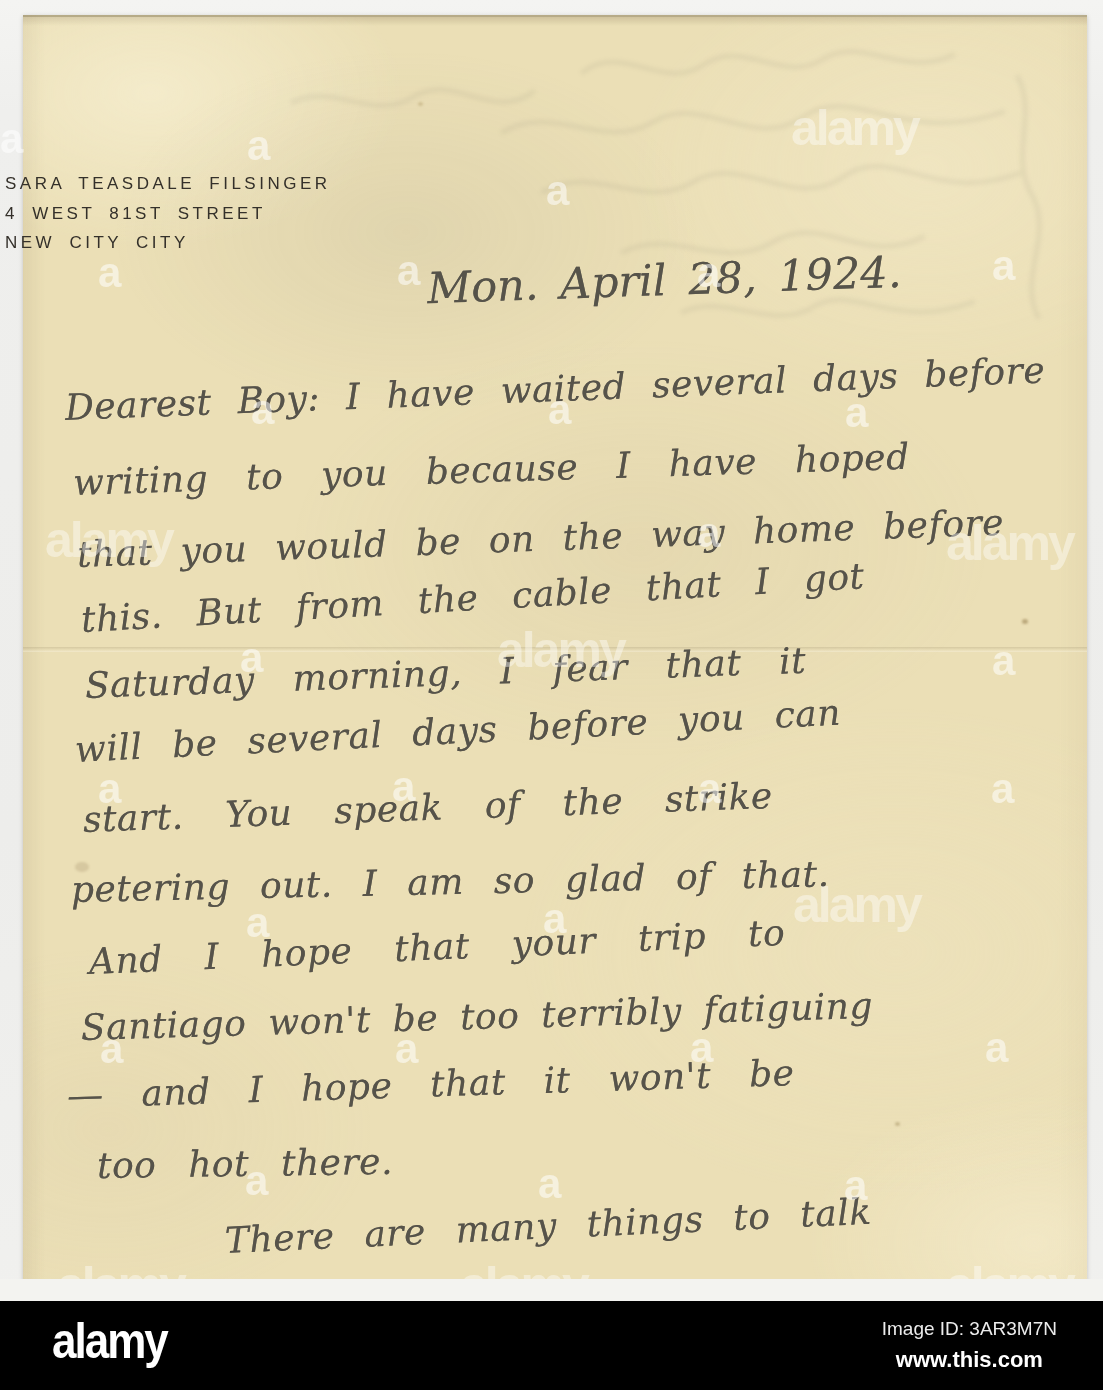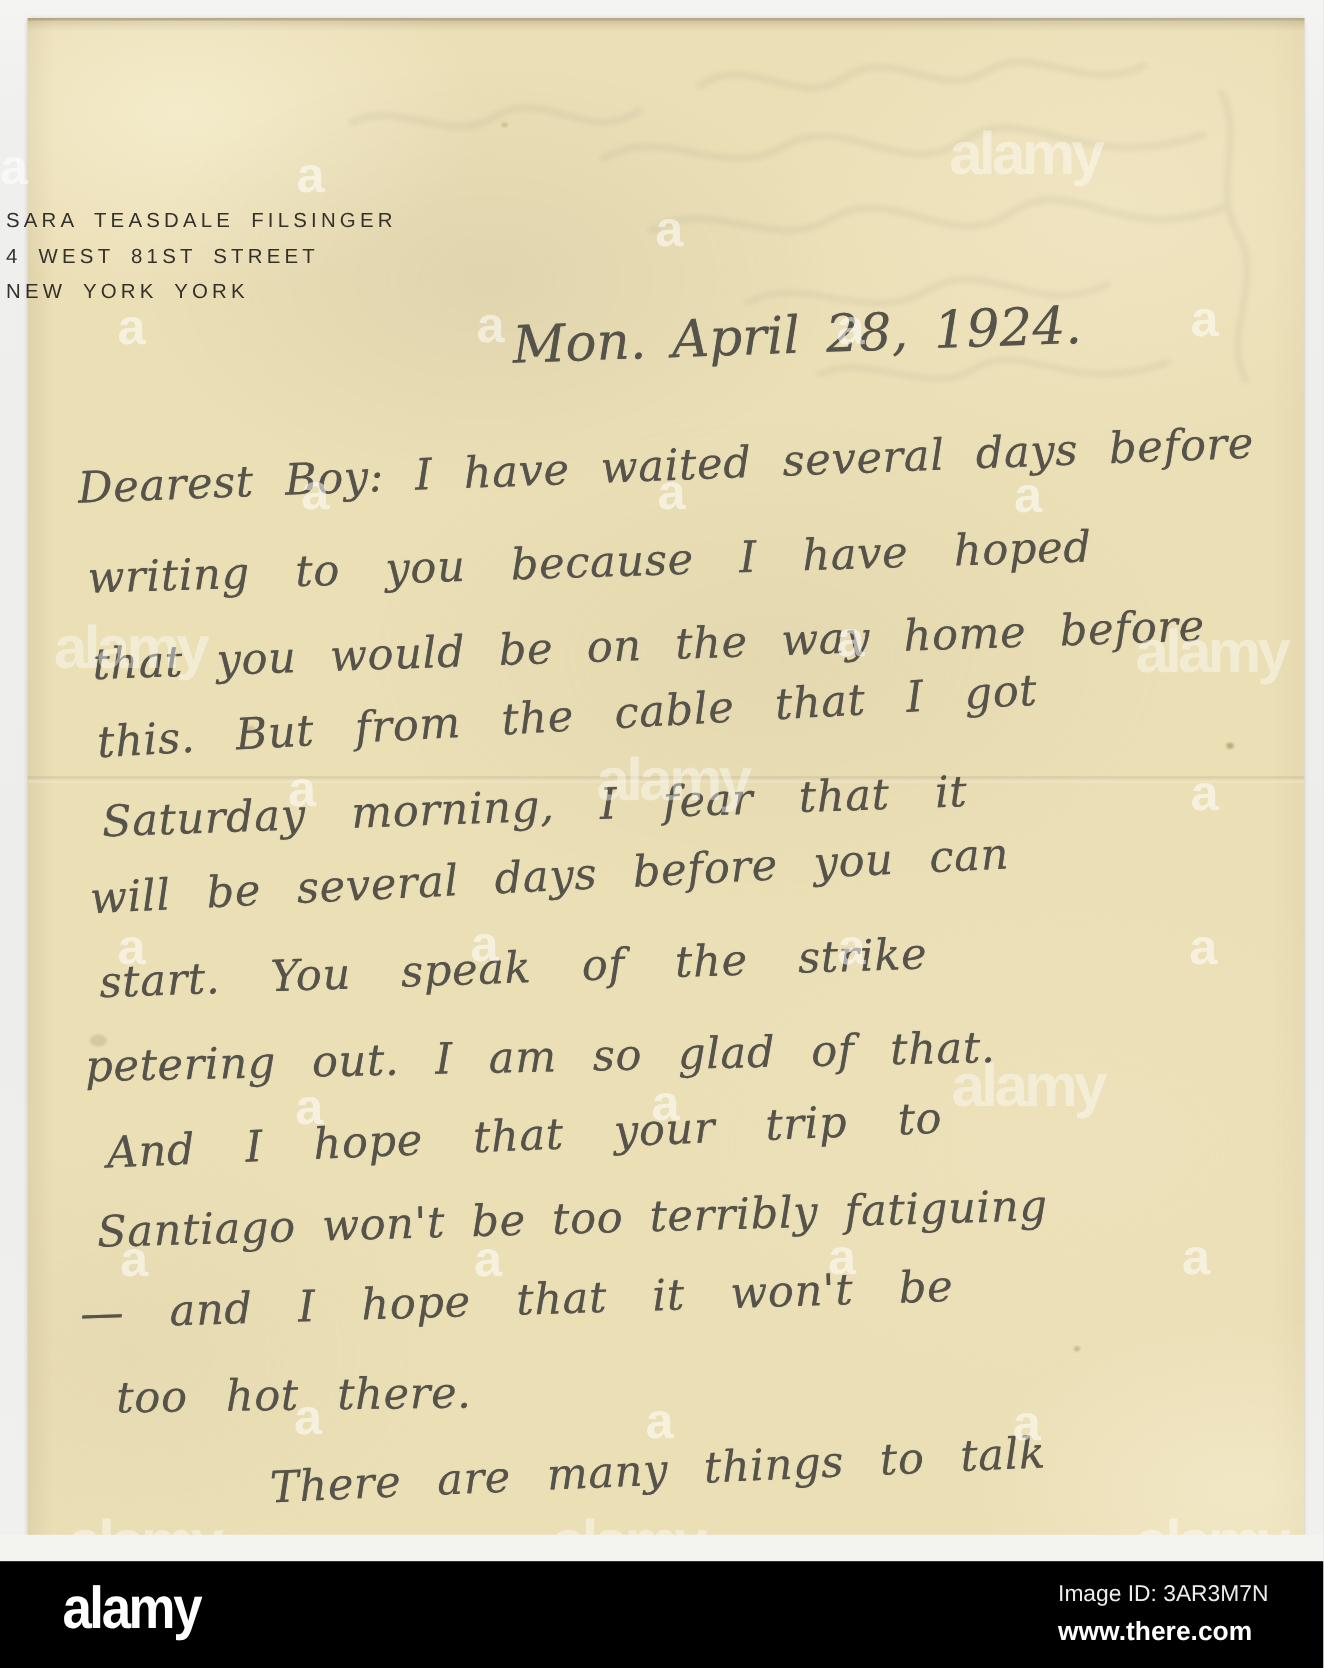--- a/index.html
+++ b/index.html
@@ -64,21 +64,21 @@
     position:absolute; font-weight:700; font-size:42px;
     color:rgba(255,255,255,0.55); line-height:1; filter:blur(0.3px);
   }
   
   .strip{position:absolute; left:0; top:1279px; width:100%; height:22px; background:#f3f3f0;}
   .bar{position:absolute; left:0; top:1301px; width:100%; height:89px; background:#000;}
   .alamy-logo{
     position:absolute; left:52px; top:12px; color:#fff; font-weight:700;
     font-size:44px; letter-spacing:-2px; transform:scaleY(1.12); transform-origin:top left;
   }
-  .bar-right{position:absolute; right:46px; top:17px; text-align:left; color:#fff;}
+  .bar-right{position:absolute; right:46px; top:17px; text-align:center; color:#fff;}
   .bar-image-id{font-size:19px; font-weight:400; color:#ececec; margin-bottom:7px;}
   .bar-url{font-size:22px; font-weight:700; color:#fff;}
 </style>
 </head>
 <body>
 
 <div class="stage">
 
   <div class="paper">
 
@@ -98,21 +98,21 @@
 
     <span class="age-spot" style="left:999px; top:602px; width:6px; height:5px; background:rgba(130,105,55,0.45);"></span>
     <span class="age-spot" style="left:52px; top:845px; width:14px; height:10px; background:rgba(140,120,80,0.22);"></span>
     <span class="age-spot" style="left:872px; top:1105px; width:5px; height:4px; background:rgba(130,105,55,0.35);"></span>
     <span class="age-spot" style="left:395px; top:85px; width:5px; height:4px; background:rgba(150,125,70,0.30);"></span>
     <span class="age-spot" style="left:182px; top:588px; width:8px; height:6px; background:rgba(120,110,75,0.25);"></span>
 
     <div class="letterhead">
       <div>SARA TEASDALE FILSINGER</div>
       <div>4 WEST 81ST STREET</div>
-      <div>NEW YORK YORK</div>
+      <div>NEW CITY CITY</div>
     </div>
 
     <div class="date-line hand">Mon. April 28, 1924.</div>
 
     <div id="body-lines">
         <div class="body-line hand" style="left: 42px; top: 370px; transform: rotate(-2.2deg); word-spacing: 14px;">Dearest Boy: I have waited several days before</div>
         <div class="body-line hand" style="left: 50px; top: 445px; transform: rotate(-1.8deg); word-spacing: 26px;">writing to you because I have hoped</div>
         <div class="body-line hand" style="left: 54px; top: 517px; transform: rotate(-2deg); word-spacing: 16px;">that you would be on the way home before</div>
         <div class="body-line hand" style="left: 58px; top: 582px; transform: rotate(-3.2deg); word-spacing: 22px;">this. But from the cable that I got</div>
         <div class="body-line hand" style="left: 62px; top: 648px; transform: rotate(-2deg); word-spacing: 26px;">Saturday morning, I fear that it</div>
@@ -162,16 +162,16 @@
       <span class="wm-letter" style="left: 245px; top: 1160px;">a</span>
       <span class="wm-letter" style="left: 538px; top: 1163px;">a</span>
       <span class="wm-letter" style="left: 844px; top: 1165px;">a</span>
     </div>
 
   <div class="strip"></div>
   <div class="bar">
     <div class="alamy-logo">alamy</div>
     <div class="bar-right">
       <div class="bar-image-id">Image ID: 3AR3M7N</div>
-      <div class="bar-url">www.there.com</div>
+      <div class="bar-url">www.this.com</div>
     </div>
   </div>
 </div>
 
 </body></html>

